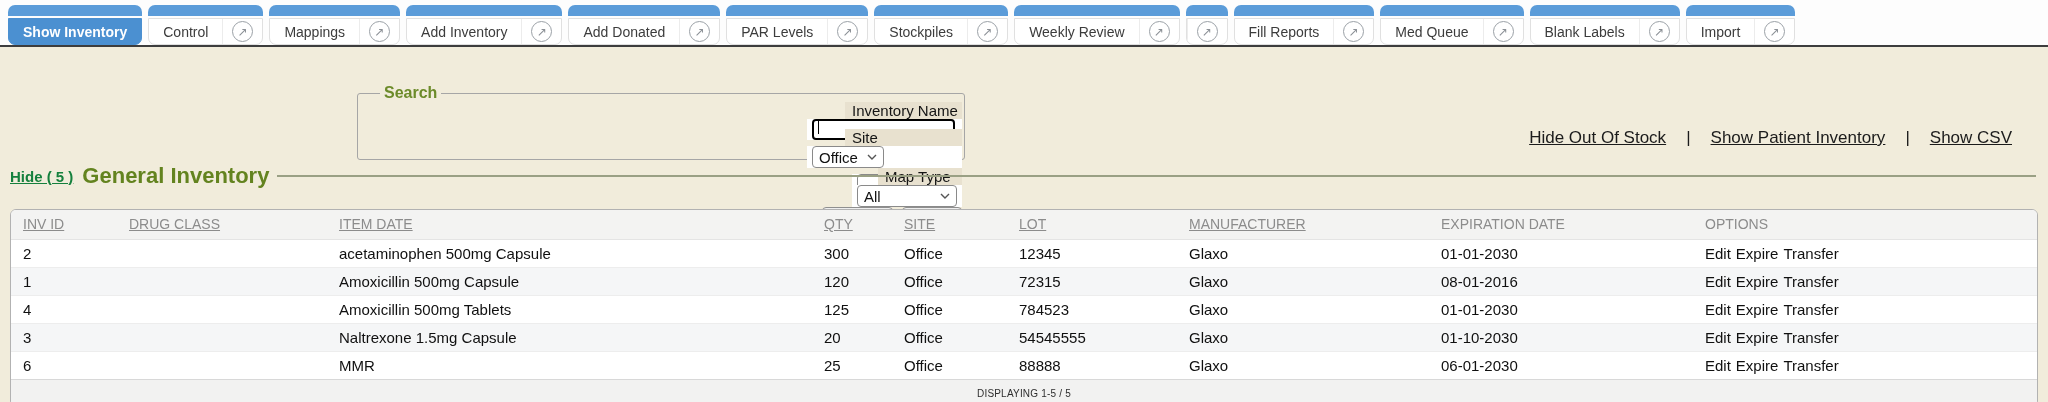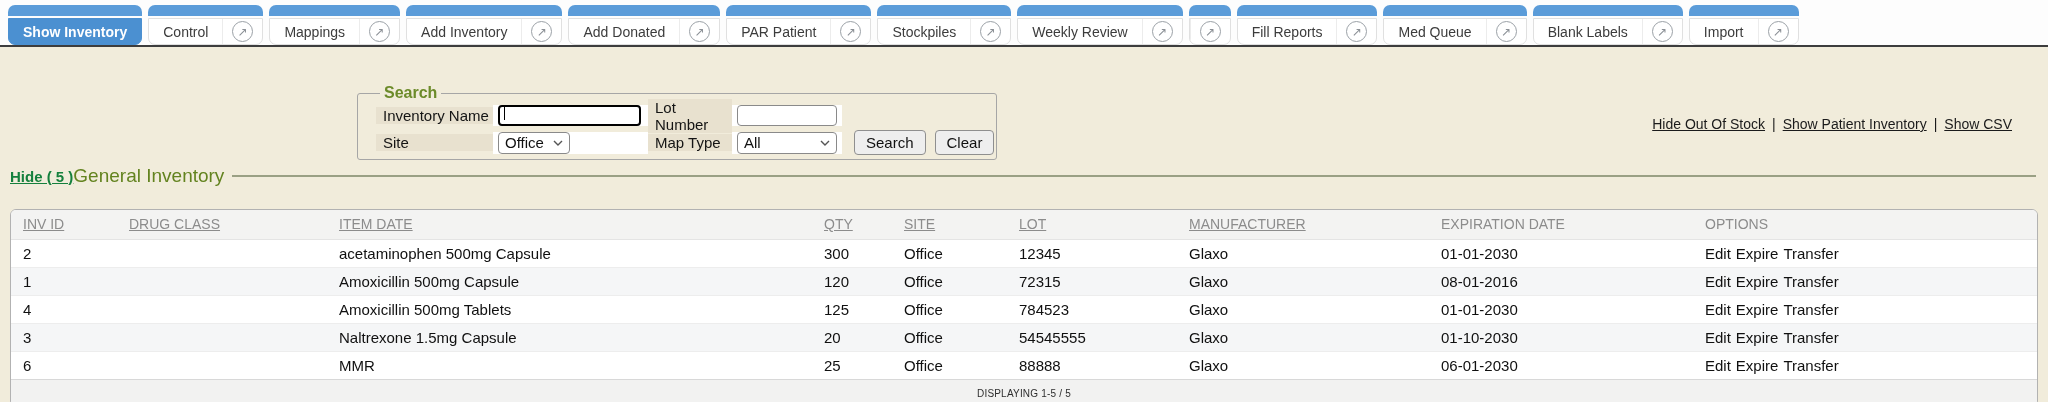--- a/index.html
+++ b/index.html
@@ -30,21 +30,21 @@
   }
 
   
   .search-fs {
     position:absolute; left:357px; top:84px; width:608px; height:76px;
     border:1px solid #a6a6a6; border-radius:3px; padding:0 2px 2px 18px;
   }
   .search-fs legend {
     font-size:16px; font-weight:bold; color:#6c8b2a; margin-left:4px; padding:0 4px;
   }
-  .search-row { display:flex; height:27px; align-items:center; }
+  .search-row { display:flex; height:27px; align-items:flex-end;flex-direction:column; }
   .cell-label {
     background:#e8e1cf; display:flex; align-items:center;
     padding-left:7px; font-size:15px; color:#141414;
   }
   .cell-field { background:#ffffff; display:flex; align-items:center; padding:0 5px; }
   .w-label1 { width:117px; } .w-field1 { width:155px; }
   .w-label2 { width:84px; }  .w-field2 { width:110px; }
   .text-input {
     height:21px; background:#fff; border:1px solid #8a8a8a; border-radius:4px;
     font-size:14px; padding:0 4px; font-family:"Liberation Sans", sans-serif;
@@ -61,32 +61,32 @@
   .select.map { width:103px; }
   .btn {
     height:25px; padding:0 11px; font-size:15px; color:#111;
     background:#eeeeee; border:1px solid #8f8f8f; border-radius:4px;
     font-family:"Liberation Sans", sans-serif; cursor:pointer;
   }
   .btn-row { display:flex; align-items:center; gap:9px; margin-left:12px; }
 
   
   .actions {
-    position:absolute; top:116px; right:36px;
-    display:flex; align-items:center; gap:7px;
-    font-size:14px; color:#1b1b1b; white-space:nowrap;
+    position:absolute; top:128px; right:36px;
+    display:flex; align-items:center; gap:20px;
+    font-size:17px; color:#1b1b1b; white-space:nowrap;
   }
   .actions a { color:#1b1b1b; text-decoration:underline; cursor:pointer; }
   .actions .sep { text-decoration:none; }
 
   
   .inv { position:absolute; left:10px; top:163px; width:2028px; }
   .inv-legend { display:flex; align-items:center; height:26px; }
   .hide-link { font-size:15px; font-weight:bold; color:#15803d; text-decoration:underline; cursor:pointer; }
-  .inv-title { font-size:19px; font-weight:normal; color:#63831f; white-space:nowrap; }
+  .inv-title { font-size:22px; font-weight:bold; color:#63831f; margin-left:9px; white-space:nowrap; }
   .inv-rule { flex:1; border-top:2px solid #9aa084; margin-left:8px; margin-right:2px; }
 
   .table-wrap {
     margin-top:20px; border:1px solid #b2b2b2; border-radius:6px;
     background:#fff; overflow:hidden;
   }
   table { width:100%; border-collapse:collapse; table-layout:fixed; }
   thead th {
     background:#f3f3f2; height:29px; text-align:left; font-weight:normal;
     font-size:14px; color:#8c8c8c; padding:0 0 0 12px; white-space:nowrap;
@@ -149,21 +149,21 @@
         <div class="tab-body">
           <span class="tab-label">Add Donated</span>
           <span class="tab-iconbox">
             <span class="ext-icon">↗</span>
           </span>
         </div>
       </div>
       <div class="tab">
         <div class="tab-strip"></div>
         <div class="tab-body">
-          <span class="tab-label">PAR Patient</span>
+          <span class="tab-label">PAR Levels</span>
           <span class="tab-iconbox">
             <span class="ext-icon">↗</span>
           </span>
         </div>
       </div>
       <div class="tab">
         <div class="tab-strip"></div>
         <div class="tab-body">
           <span class="tab-label">Stockpiles</span>
           <span class="tab-iconbox">

